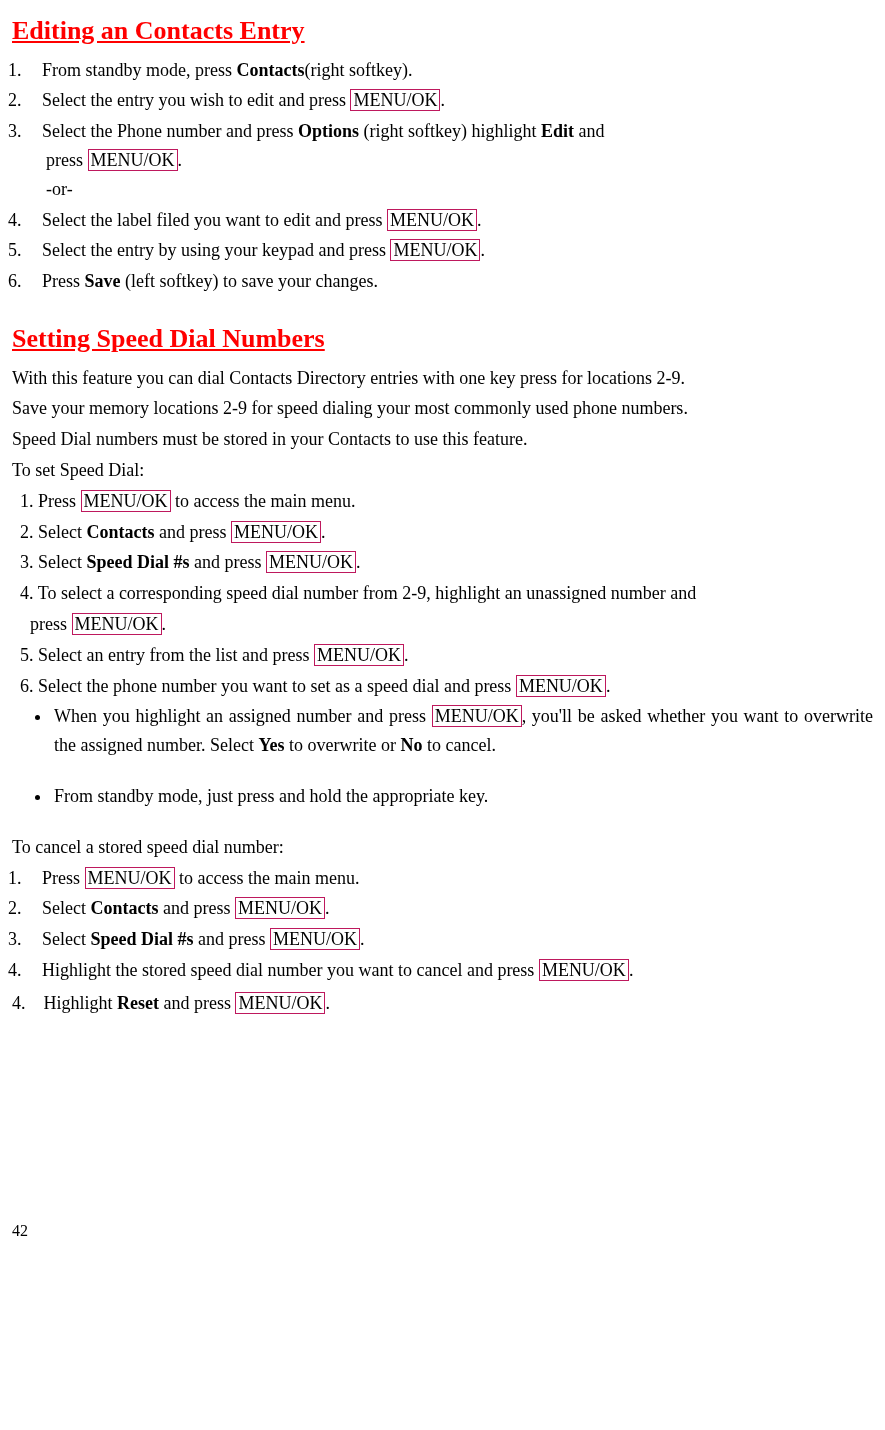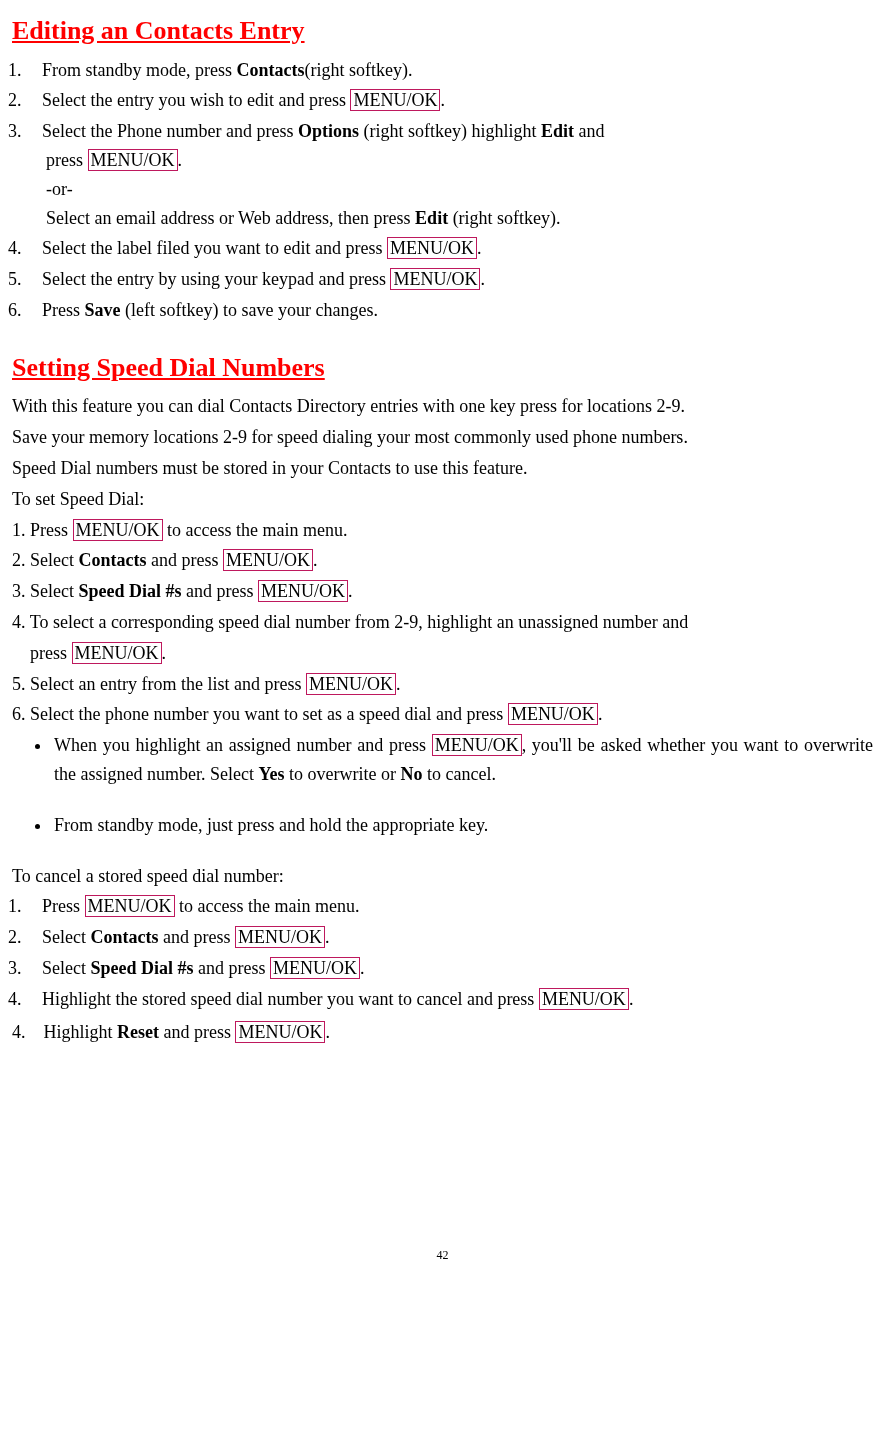--- a/index.html
+++ b/index.html
@@ -48,26 +48,25 @@
     }
     ul.disc > li {
       padding-left: 2px;
       margin-bottom: 2px;
       text-align: justify;
     }
     .spacer {
       height: 18px;
     }
     .page-num {
-      text-align: center;
       margin-top: 200px;
-      font-size: 12px;
+      font-size: 16px;
     }
     .plist p {
-      margin-left: 0;
+      margin-left: 8px;
     }
     .plist .pindent {
       margin-left: 18px;
     }
   </style>
 </head>
 <body>
 
 <div>
 
@@ -79,23 +78,20 @@
     </li>
     <li>
       <span>Select the entry you wish to edit and press </span><span class="boxed">MENU/OK</span><span>.</span>
     </li>
     <li>
       <span>Select the Phone number and press </span><span class="bold">Options</span><span> (right softkey) highlight </span><span class="bold">Edit</span><span> and</span>
       <span class="sub-indent">
         <span>press </span><span class="boxed">MENU/OK</span><span>.</span>
       </span>
       <span class="sub-indent">-or-</span>
-      <span class="sub-indent">
-        <span>Select an email address or Web address, then press </span><span class="bold">Edit</span><span> (right softkey).</span>
-      </span>
     </li>
     <li>
       <span>Select the label filed you want to edit and press </span><span class="boxed">MENU/OK</span><span>.</span>
     </li>
     <li>
       <span>Select the entry by using your keypad and press </span><span class="boxed">MENU/OK</span><span>.</span>
     </li>
     <li>
       <span>Press </span><span class="bold">Save</span><span> (left softkey) to save your changes.</span>
     </li>

